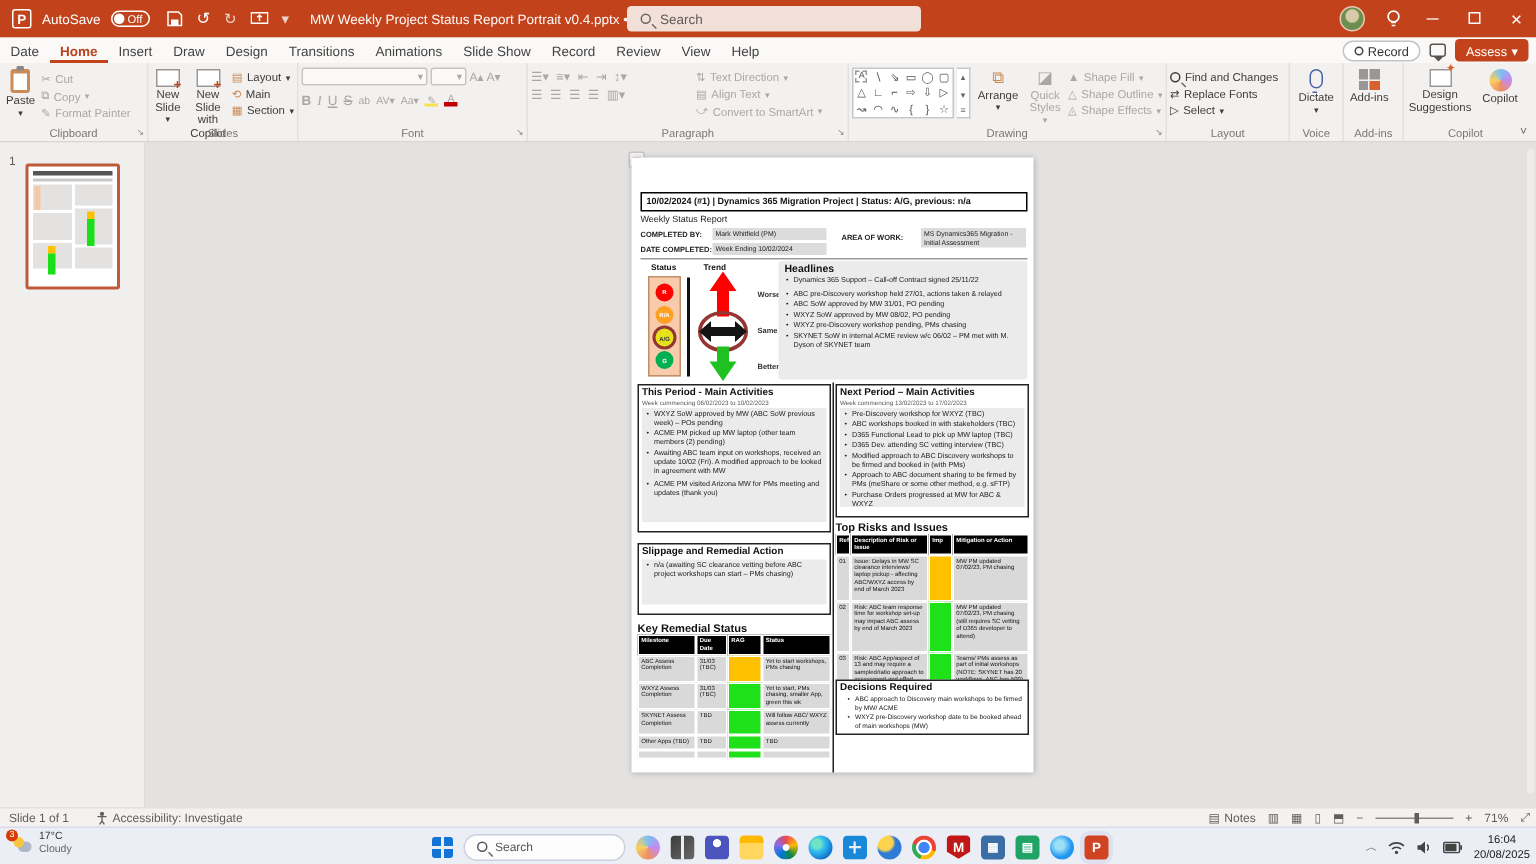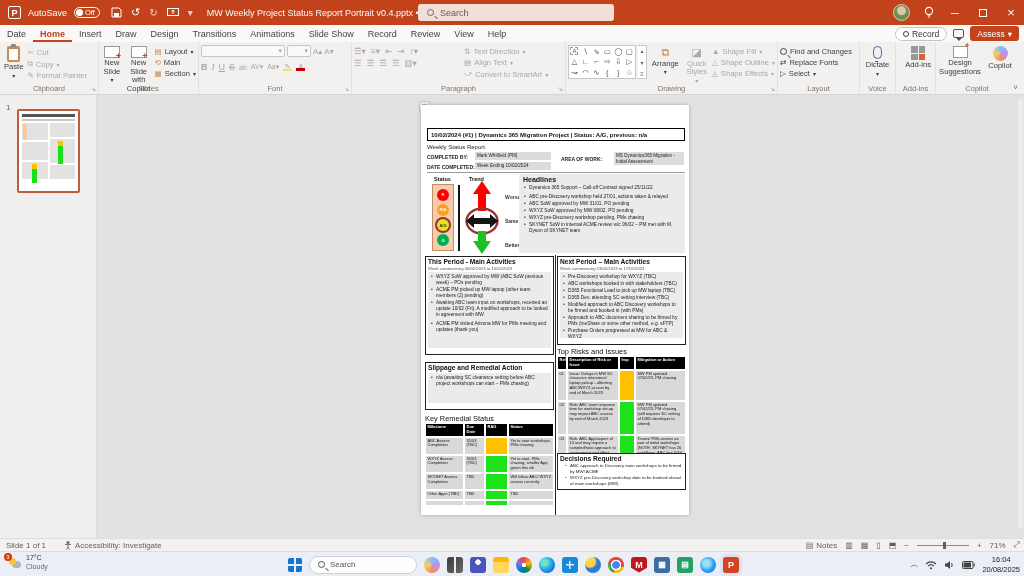--- a/index.html
+++ b/index.html
@@ -129,21 +129,21 @@
   .col-div{position:absolute;left:134px;top:150px;width:1px;height:260px;background:#222;}
   .sec{position:absolute;border:1px solid #222;background:#fff;}
   .sec-title{font-size:6.6px;font-weight:bold;padding:1px 2px;}
   .sec-title.big{font-size:7.4px;}
   .sec-sub{font-size:4.2px;color:#555;padding:0 2px;}
   .sec-body{background:#EBEBEB;margin:1px 2px 2px 2px;padding:2px 2px;}
   .tbl{position:absolute;font-size:4px;line-height:1.2;}
   .trow{display:flex;}
   .tcell{border:0.5px solid #fff;padding:1px 1.5px;background:#D9D9D9;overflow:hidden;}
   .thead .tcell{background:#000;color:#fff;font-weight:bold;}
-  .tbl-title{position:absolute;font-size:7.4px;font-weight:normal;}
+  .tbl-title{position:absolute;font-size:7.4px;font-weight:bold;}
   
   .statusbar{position:absolute;left:0;top:538px;width:1024px;height:13px;background:#F4F2F1;
     border-top:1px solid #E1DFDD;display:flex;align-items:center;font-size:8px;color:#605E5C;}
   .sb-right{position:absolute;right:4px;display:flex;align-items:center;gap:8px;}
   .sb-ic{font-size:8px;color:#605E5C;}
   .zoom-track{width:52px;height:1px;background:#8A8886;position:relative;}
   .zoom-thumb{position:absolute;left:26px;top:-3px;width:3px;height:7px;background:#605E5C;}
   
   .taskbar{position:absolute;left:0;top:551px;width:1024px;height:25px;background:#ECEEF6;
     border-top:1px solid #DADCE8;}
@@ -438,21 +438,21 @@
 
   <div class="grp" style="width:36px;justify-content:center">
     <div class="bb g">
       <span class="mic"></span>
       <span class="lbl">Dictate</span>
       <span style="font-size:6px">▾</span>
     </div>
     <span class="grp-label">Voice</span>
   </div>
 
-  <div class="grp" style="width:40px;justify-content:flex-end">
+  <div class="grp" style="width:40px;justify-content:flex-start">
     <div class="bb g">
       <span class="addins-ic">
           <i></i>
           <i></i>
           <i></i>
           <i></i>
         </span>
       <span class="lbl">Add-ins</span>
     </div>
     <span class="grp-label">Add-ins</span>

